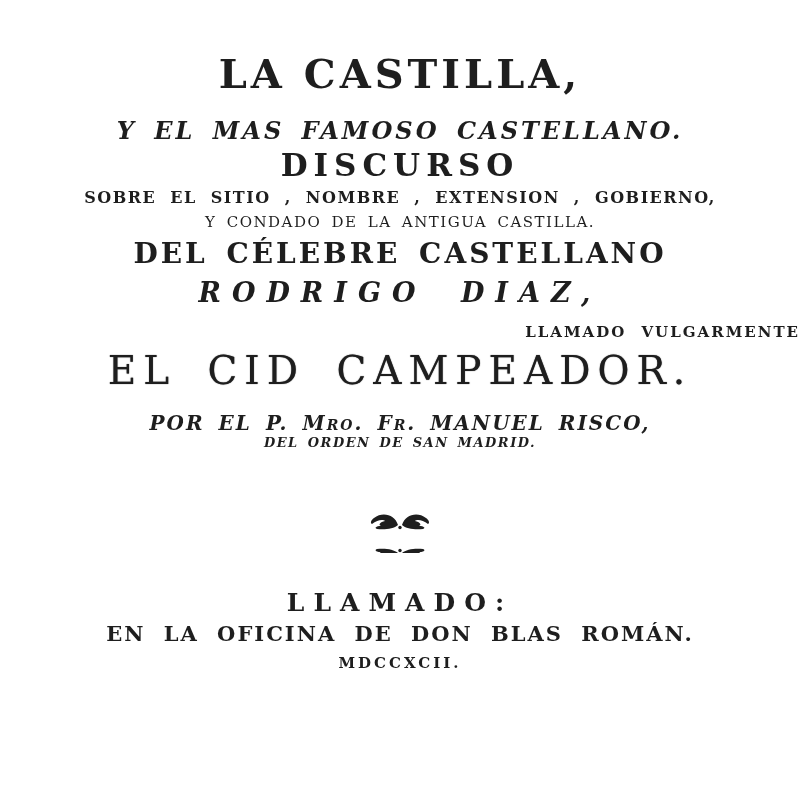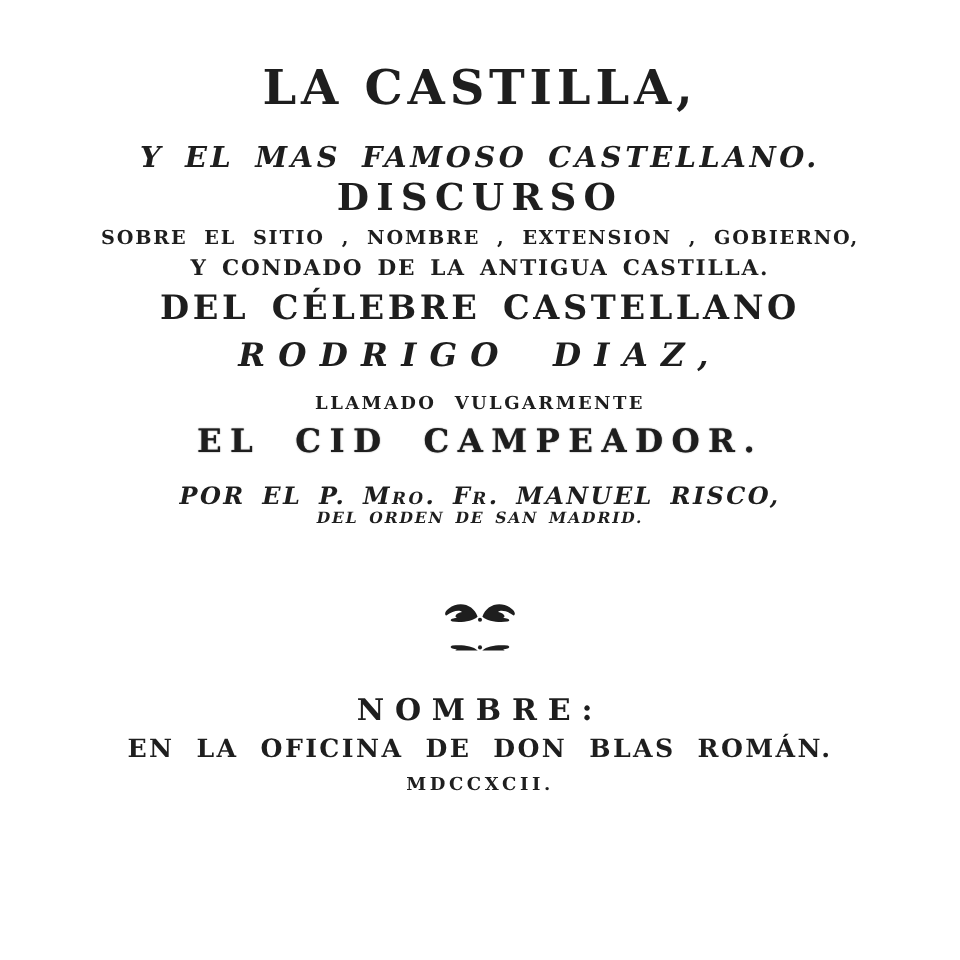--- a/index.html
+++ b/index.html
@@ -44,22 +44,22 @@
   .t-discurso-sub1 {
     margin-top: 6px;
     font-size: 16px;
     font-weight: bold;
     letter-spacing: 1.5px;
     word-spacing: 7px;
     line-height: 1.2;
   }
   .t-discurso-sub2 {
     margin-top: 5px;
-    font-size: 18px;
-    font-weight: bold;
+    font-size: 15px;
+    font-weight: normal;
     letter-spacing: 1.5px;
     word-spacing: 4px;
     line-height: 1.2;
   }
   .t-historia {
     margin-top: 12px;
     font-size: 36px;
     font-weight: bold;
     letter-spacing: 11px;
   }
@@ -78,25 +78,26 @@
     letter-spacing: 11px;
     word-spacing: 14px;
   }
   .t-llamado {
     margin-top: 15px;
     font-size: 15px;
     font-weight: bold;
     letter-spacing: 2px;
     word-spacing: 8px;
     line-height: 1.2;
+    text-align: right;
   }
   .t-cid {
     margin-top: 8px;
-    font-size: 27px;
-    font-weight: bold;
+    font-size: 39px;
+    font-weight: normal;
     letter-spacing: 7px;
     word-spacing: 12px;
     line-height: 1.15;
     text-shadow: 0 0 1px #3a3a3a;
   }
   .t-byline {
     margin-top: 18px;
     font-size: 20px;
     font-style: italic;
     font-weight: bold;
@@ -165,16 +166,16 @@
 
         <g transform="rotate(180,33,28)">
           <path d="M31 14 C28 4 16 0 7 7 C4 9 3 12 5 13 C10 9 16 8 18 10 C13 11 11 14 14 15 C9 15 7 17 10 18 C17 19 27 18 31 14 Z"></path>
           <path d="M35 14 C38 4 50 0 59 7 C62 9 63 12 61 13 C56 9 50 8 48 10 C53 11 55 14 52 15 C57 15 59 17 56 18 C49 19 39 18 35 14 Z"></path>
           <circle cx="33" cy="16.5" r="1.7"></circle>
         </g>
       </g>
     </svg>
   </div>
 
-  <div class="line t-city">NOMBRE:</div>
+  <div class="line t-city">LLAMADO:</div>
   <div class="line t-office">EN LA OFICINA DE DON BLAS ROMÁN.</div>
   <div class="line t-year">MDCCXCII.</div>
 </div>
 
 </body></html>

